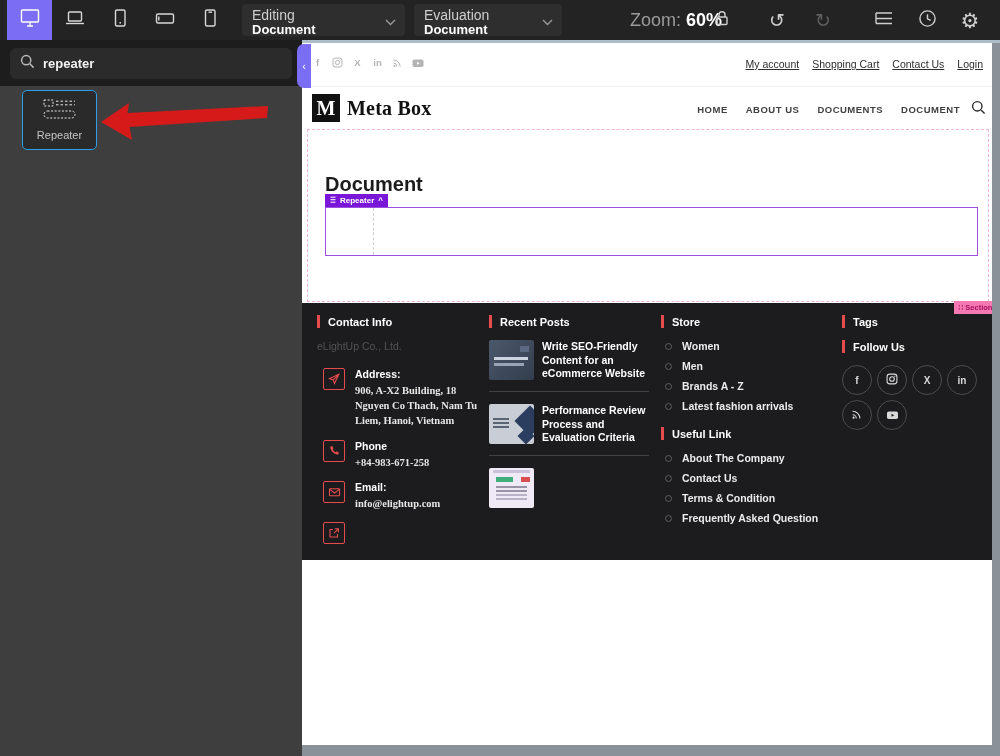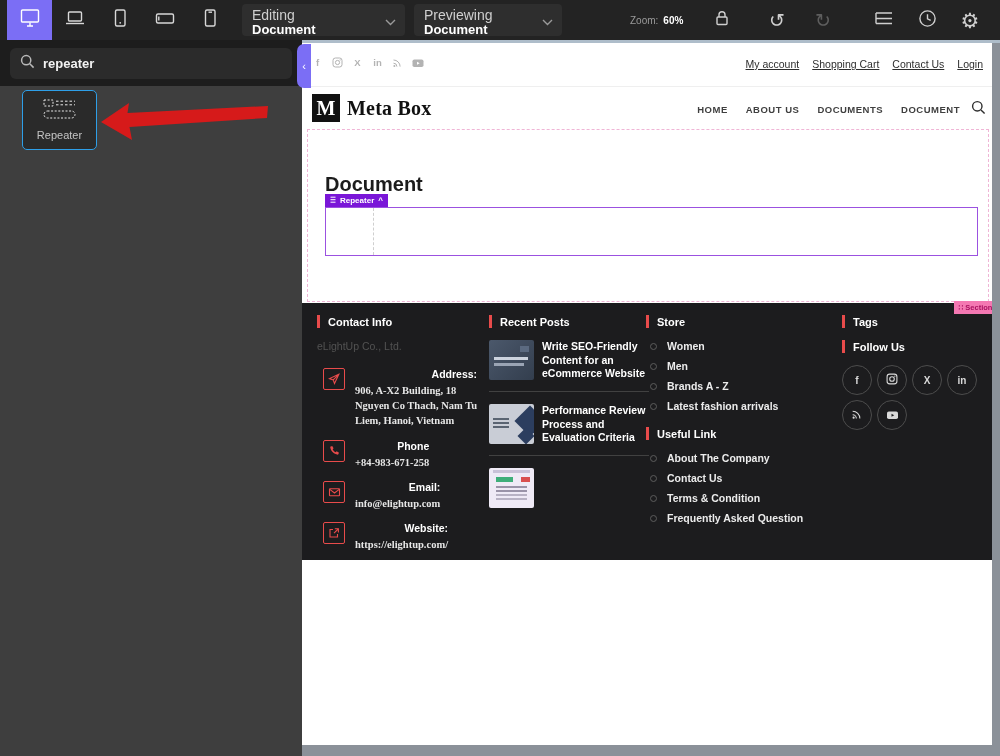--- a/index.html
+++ b/index.html
@@ -11,21 +11,21 @@
   .devices { position:absolute; left:7px; top:0; display:flex; }
   .dev { width:45px; height:40px; display:flex; align-items:center; justify-content:center; color:#d8d8d8; cursor:pointer; }
   .dev.active { background:#7b6ef5; color:#fff; }
   .dev svg { stroke:currentColor; fill:none; stroke-width:1.4; }
   .dd { position:absolute; top:4px; height:32px; background:#2e2e2e; border-radius:4px; padding:3px 10px; cursor:pointer; }
   .dd-editing { left:242px; width:163px; }
   .dd-previewing { left:414px; width:148px; }
   .dd .lbl { font-size:14px; color:#cfcfcf; line-height:1.15; }
   .dd .val { font-size:13px; color:#fff; font-weight:700; line-height:1.15; }
   .dd svg { position:absolute; right:9px; top:15px; stroke:#9a9a9a; fill:none; stroke-width:1.4; }
-  .zoomind { position:absolute; left:630px; top:0; height:40px; display:flex; align-items:center; gap:5px; font-size:10px; color:#9a9a9a; }
+  .zoomind { position:absolute; left:630px; top:0; height:40px; display:flex; align-items:center; gap:5px; font-size:18px; color:#9a9a9a; }
   .zoomind b { color:#fff; font-weight:700; }
   .ticon { position:absolute; top:0; width:40px; height:40px; display:flex; align-items:center; justify-content:center; color:#cfcfcf; cursor:pointer; }
   .ticon svg { stroke:currentColor; fill:none; stroke-width:1.4; }
   .ticon.dim { color:#5e5e5e; }
   .glyph { font-size:19px; line-height:1; }
 
   
   .sidebar { position:absolute; top:40px; left:0; width:302px; height:716px; background:#3e3e3e; z-index:10; }
   .searchrow { position:absolute; top:0; left:0; width:302px; height:46px; background:#1d1d1d; }
   .searchbox { position:absolute; top:8px; left:10px; width:282px; height:31px; background:#2b2b2b; border-radius:6px; display:flex; align-items:center; padding:0 10px; gap:8px; }
@@ -68,29 +68,29 @@
   .rep-tab svg { stroke:#fff; stroke-width:1; }
   .rep-box { position:absolute; left:23px; top:78px; width:653px; height:49px; border:1px solid #9b51e0; background:#fff; }
   .rep-divider { position:absolute; left:47px; top:0; bottom:0; border-left:1px dashed #cfcfcf; }
 
   
   .footer { position:absolute; top:260px; left:0; width:100%; height:257px; background:#1c1c1e; }
   .section-tag { position:absolute; left:652px; top:-2px; width:43px; height:13px; background:#f478b2; color:#a8105f; font-size:7.5px; font-weight:700; display:flex; align-items:center; justify-content:center; gap:2px; cursor:pointer; }
   .fcol { position:absolute; top:12px; }
   .fcol1 { left:15px; width:170px; }
   .fcol2 { left:187px; width:163px; }
-  .fcol3 { left:344px; width:168px;text-align:right; }
+  .fcol3 { left:359px; width:168px;text-align:right; }
   .fcol4 { left:540px; width:152px; }
   .ftitle { display:flex; align-items:center; gap:8px; font-size:11px; font-weight:700; color:#fff; margin-bottom:12px; }
   .redbar { width:3px; height:13px; background:#e84b4b; flex:none; }
   .company { color:#525252; font-size:10.5px; margin-bottom:16px; }
   .citem { display:flex; gap:10px; margin-bottom:11px; }
   .cicon { width:22px; height:22px; border:1px solid #e84b4b; border-radius:2px; flex:none; margin-left:6px; display:flex; align-items:center; justify-content:center; }
   .cicon svg { stroke:#e84b4b; fill:none; stroke-width:1.1; }
-  .clabel { font-weight:700; color:#fff; font-size:10.5px; margin-bottom:3px; cursor:pointer;text-align:right; }
+  .clabel { font-weight:700; color:#fff; font-size:10.5px; margin-bottom:3px; cursor:pointer; }
   .cline { color:#e6e6e6; font-size:10.5px; font-weight:600; line-height:1.45;font-family:Liberation Serif, serif; }
   .post { display:flex; gap:8px; margin-bottom:9px; cursor:pointer; }
   .thumb { width:45px; height:40px; flex:none; position:relative; overflow:hidden; border-radius:2px; }
   .thumb i { position:absolute; display:block; }
   .thumb1 { background:linear-gradient(135deg,#4b586b,#333e4e); }
   .thumb1 .a { left:5px; top:17px; width:34px; height:3px; background:#ccd3de; }
   .thumb1 .b { left:5px; top:23px; width:30px; height:3px; background:#9aa4b4; }
   .thumb1 .c { right:5px; top:6px; width:9px; height:6px; background:#5b6renders; background:#5b6a80; }
   .thumb2 { background:#c9cdd6; }
   .thumb2 .a { right:-7px; top:6px; width:22px; height:22px; background:#2c3e5f; transform:rotate(45deg); }
@@ -151,21 +151,21 @@
     </div>
 
     <div class="dd dd-editing">
       <div class="lbl">Editing</div>
       <div class="val">Document</div>
       <span><svg width="11" height="7" viewBox="0 0 11 7">
             <polyline points="1,1 5.5,5.5 10,1"></polyline>
           </svg></span>
     </div>
     <div class="dd dd-previewing">
-      <div class="lbl">Previewing</div>
+      <div class="lbl">Evaluation</div>
       <div class="val">Document</div>
       <span><svg width="11" height="7" viewBox="0 0 11 7">
             <polyline points="1,1 5.5,5.5 10,1"></polyline>
           </svg></span>
     </div>
 
     <div class="zoomind">
       <span>Zoom:</span>
       <b>60%</b>
     </div>
@@ -354,24 +354,20 @@
           </div>
 
           <div class="citem">
             <span class="cicon">
                 <svg width="12" height="12" viewBox="0 0 12 12">
                   <path d="M5 2.5H2v7.5h7.5V7"></path>
                   <path d="M6.8 1.8h3.6v3.6"></path>
                   <path d="M10.2 2 6 6.2"></path>
                 </svg>
               </span>
-            <div class="ctext">
-              <div class="clabel">Website:</div>
-              <div class="cline">https://elightup.com/</div>
-            </div>
           </div>
         </div>
 
         <div class="fcol fcol2">
           <div class="ftitle">
             <span class="redbar"></span>
             <span>Recent Posts</span>
           </div>
           <div class="post">
             <div class="thumb thumb1">

